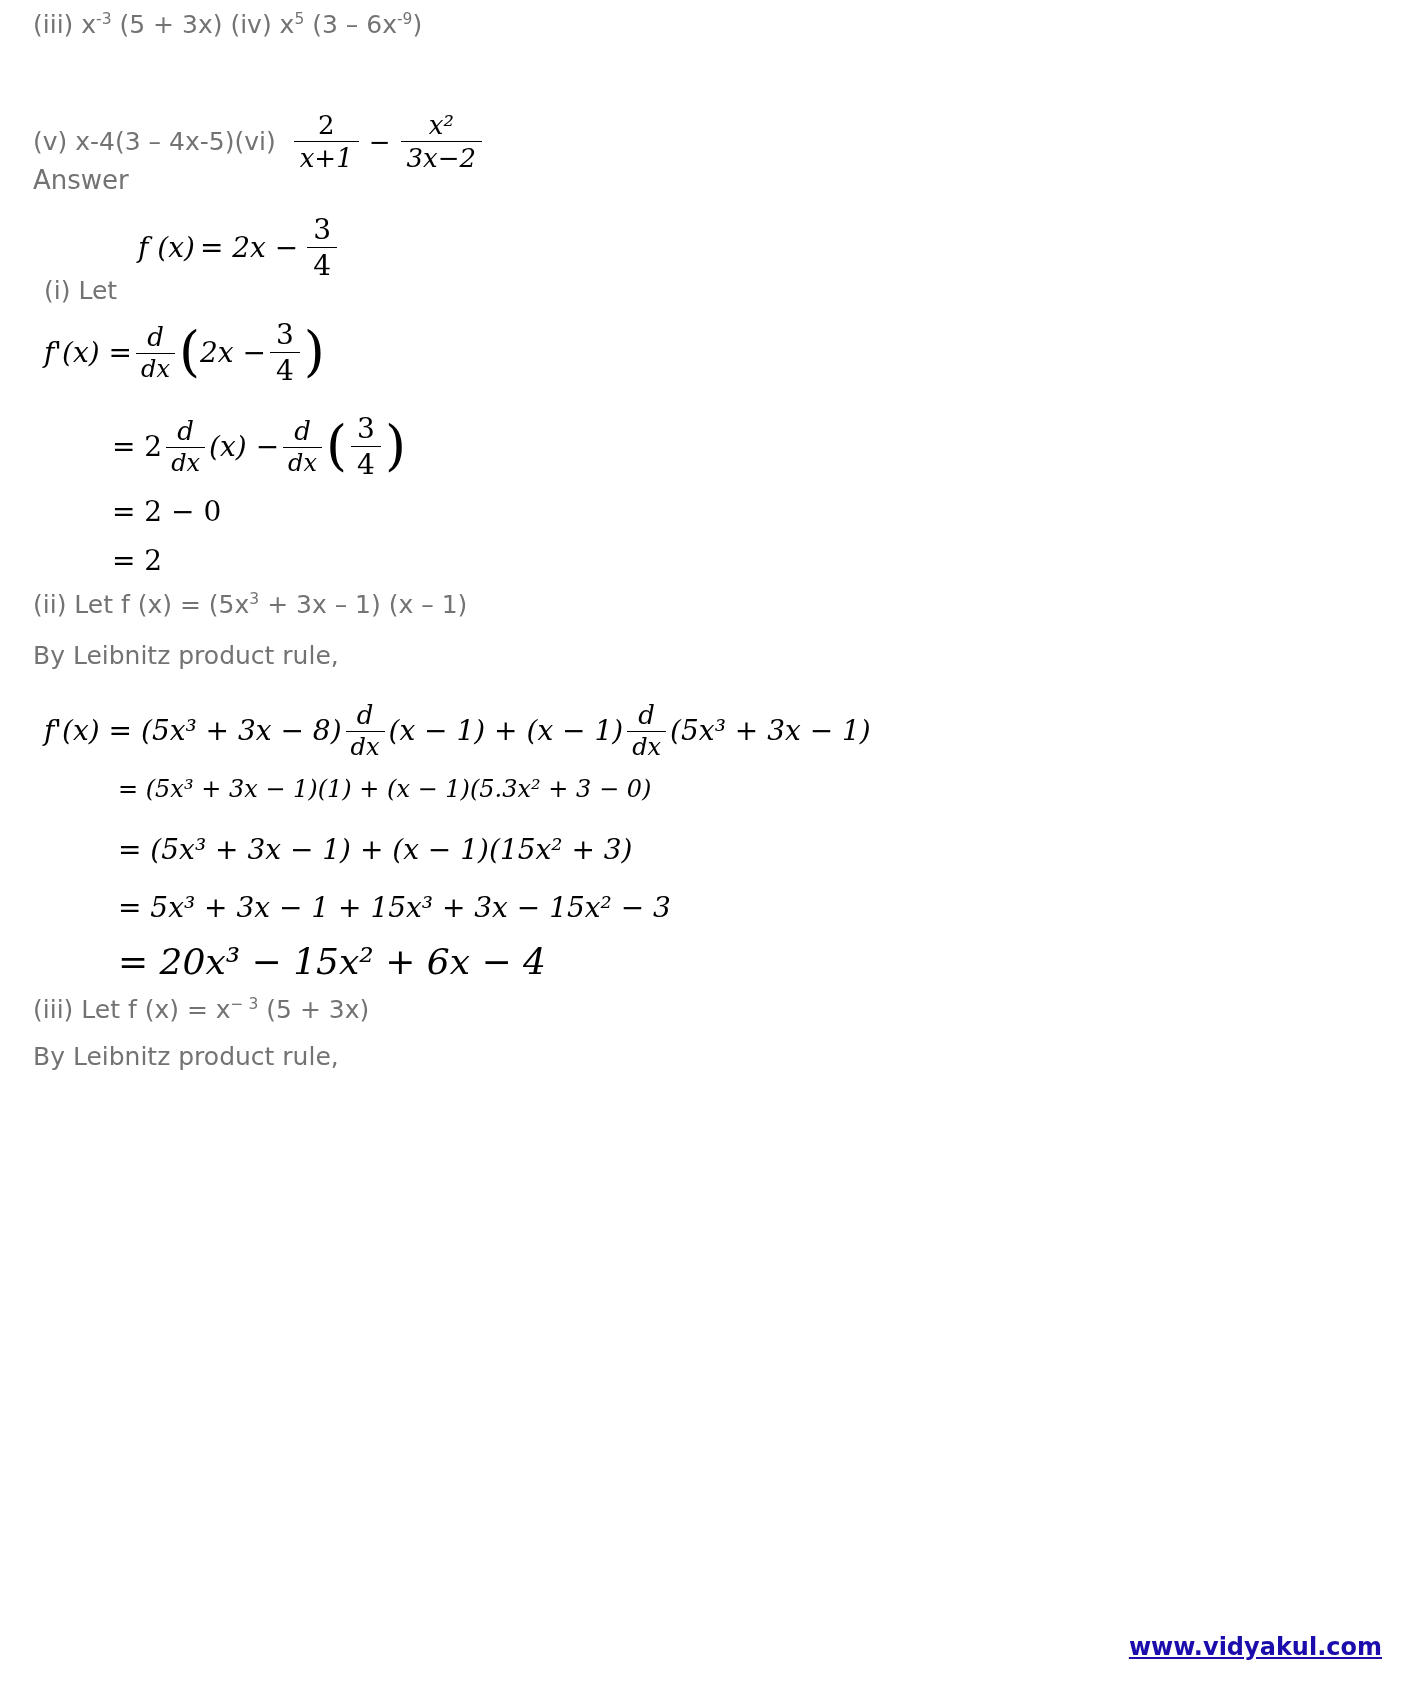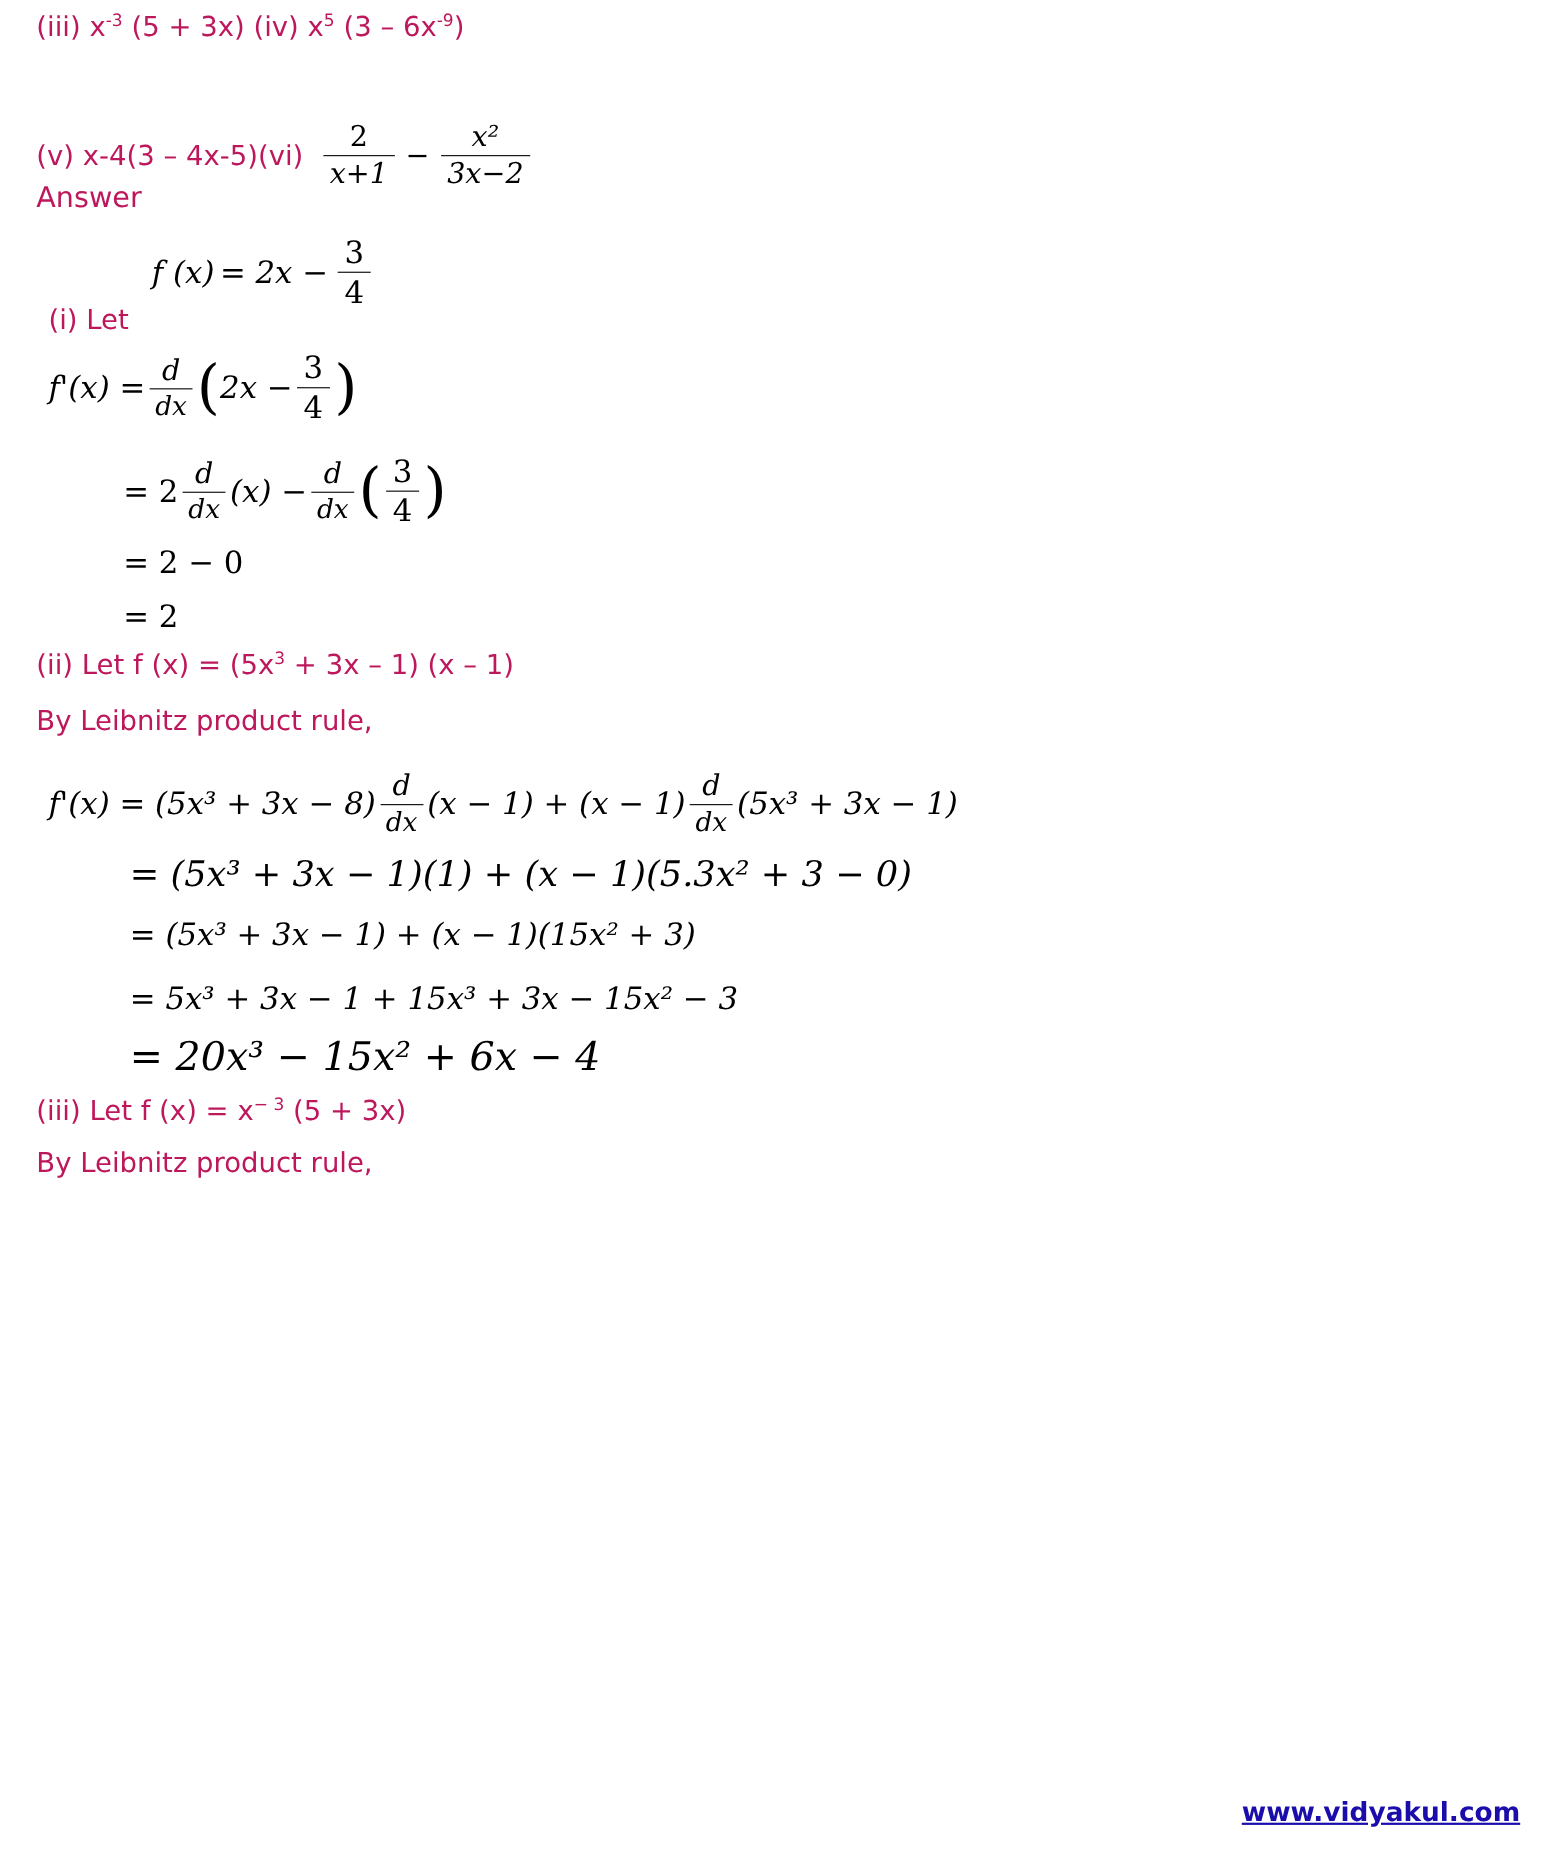--- a/index.html
+++ b/index.html
@@ -18,21 +18,21 @@
   .page {
     position: absolute;
     left: 0; top: 0;
     width: 1417px;
     height: 1703px;
   }
   .txt {
     font-family: "DejaVu Sans", sans-serif;
     font-size: 25px;
     line-height: 1.35;
-    color: #be185d;
+    color: #737373;
   }
   .mathserif {
     font-family: "DejaVu Serif", serif;
     font-style: italic;
     font-size: 27px;
     color: #000;
   }
   sup, .sup {
     font-size: 0.62em;
     vertical-align: super;
@@ -122,21 +122,21 @@
 
   #eq-i-1 { position: absolute; left: 44px; top: 318px; display: flex; align-items: center; font-family: "DejaVu Serif", serif; font-size: 28px;}
   #eq-i-2 { position: absolute; left: 112px; top: 412px; display: flex; align-items: center; font-family: "DejaVu Serif", serif; font-size: 28px;}
   #eq-i-3 { position: absolute; left: 112px; top: 495px; font-family: "DejaVu Serif", serif; font-size: 28px;}
   #eq-i-4 { position: absolute; left: 112px; top: 544px; font-family: "DejaVu Serif", serif; font-size: 28px;}
 
   #item-ii-let { position: absolute; left: 33px; top: 588px; font-size: 25px;}
   #leibnitz-1 { position: absolute; left: 33px; top: 639px; font-size: 25px;}
 
   #eq-ii-1 { position: absolute; left: 44px; top: 700px; display:flex; align-items:center; font-family: "DejaVu Serif", serif; font-size: 28px; white-space: nowrap;}
-  #eq-ii-2 { position: absolute; left: 118px; top: 775px; font-family: "DejaVu Serif", serif; font-size: 32px; white-space: nowrap;}
+  #eq-ii-2 { position: absolute; left: 118px; top: 775px; font-family: "DejaVu Serif", serif; font-size: 24px; white-space: nowrap;}
   #eq-ii-3 { position: absolute; left: 118px; top: 833px; font-family: "DejaVu Serif", serif; font-size: 28px; white-space: nowrap;}
   #eq-ii-4 { position: absolute; left: 118px; top: 891px; font-family: "DejaVu Serif", serif; font-size: 28px; white-space: nowrap;}
   #eq-ii-5 { position: absolute; left: 118px; top: 941px; font-family: "DejaVu Serif", serif; font-size: 36px; white-space: nowrap;}
 
   #item-iii-let { position: absolute; left: 33px; top: 993px; font-size: 25px;}
   #leibnitz-2 { position: absolute; left: 33px; top: 1040px; font-size: 25px;}
 
   #footer-link {
     position: absolute;
     right: 35px;

